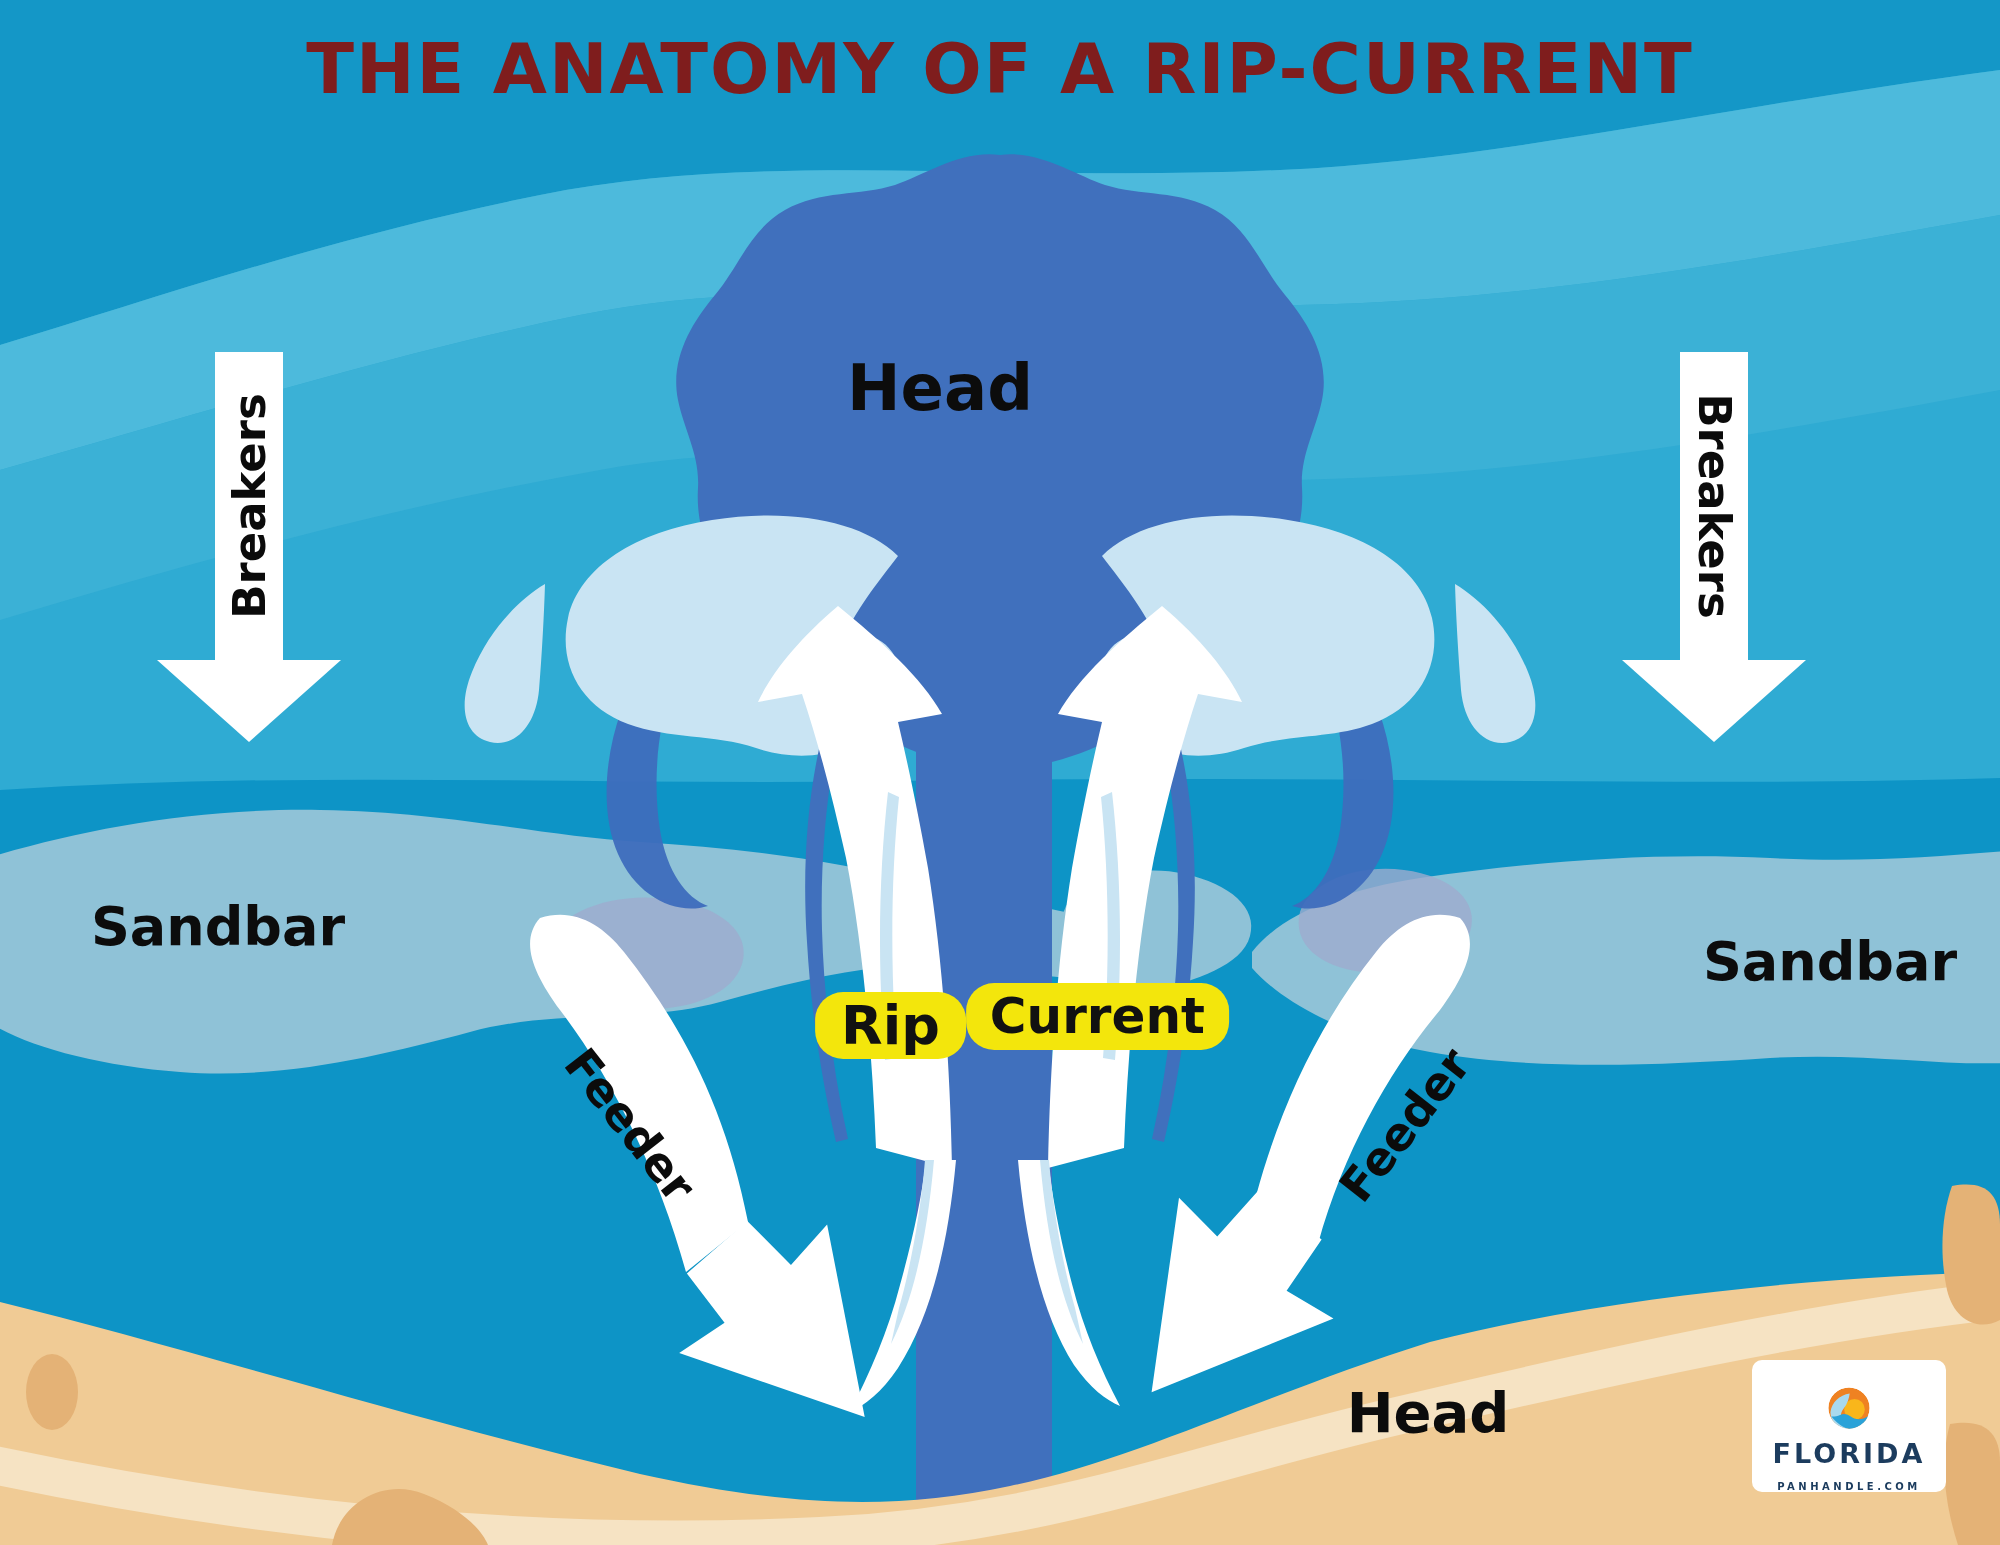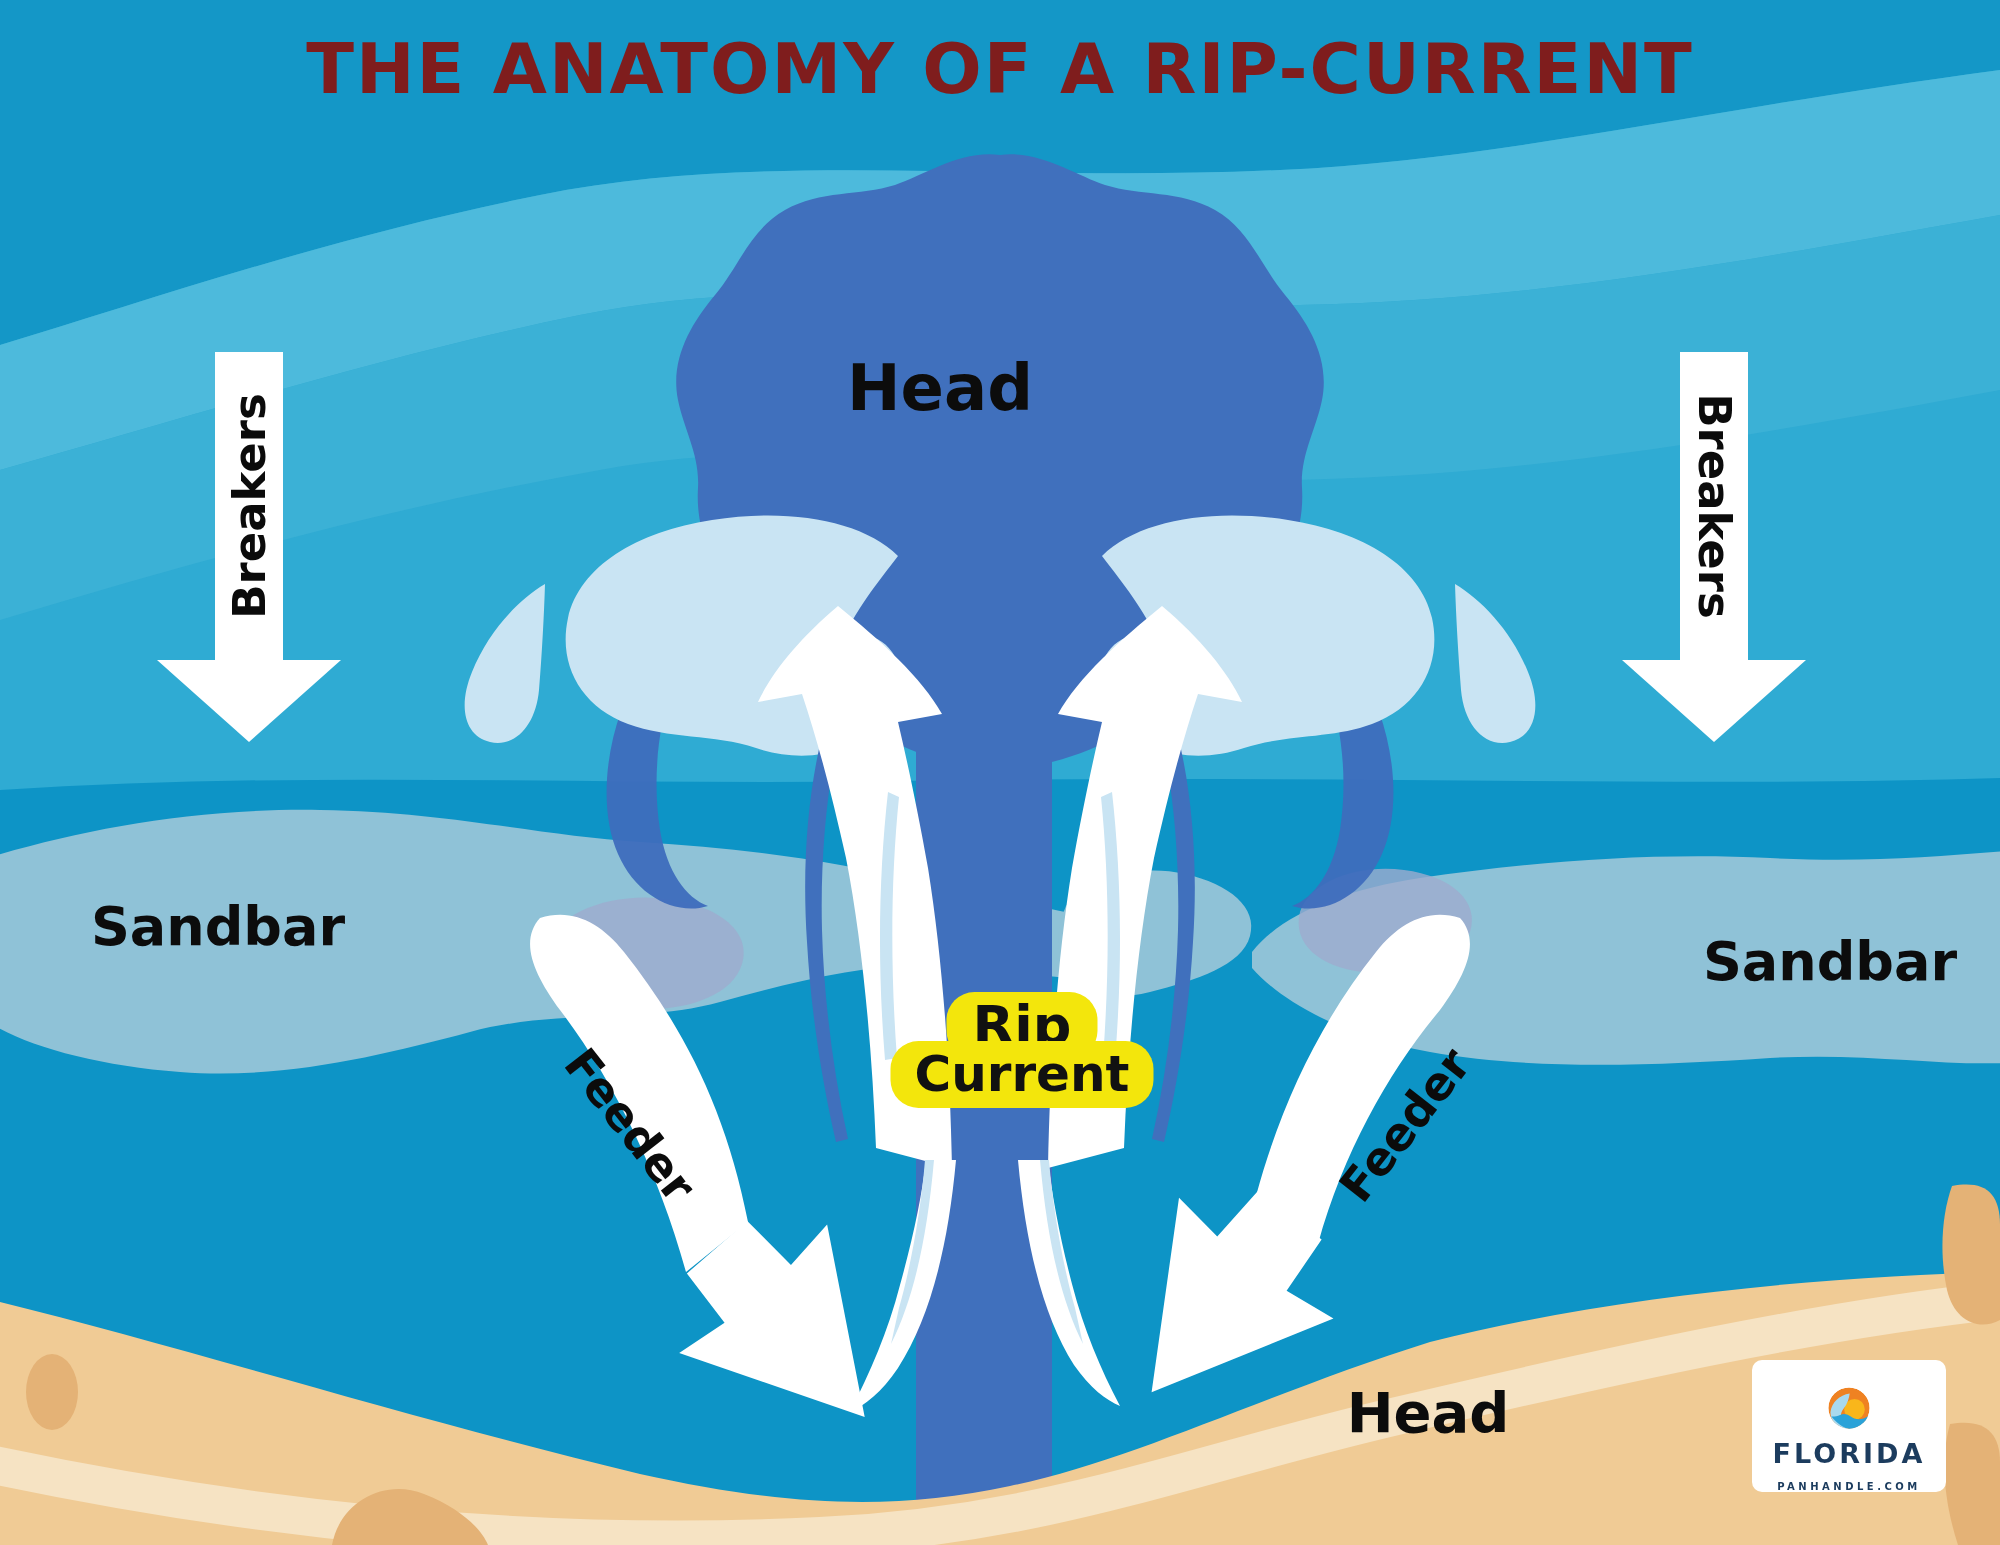--- a/index.html
+++ b/index.html
@@ -34,21 +34,21 @@
   }
   .breaker .blabel{
     position:absolute;left:50%;top:154px;font-size:45px;font-weight:800;color:#0b0b0b;
     white-space:nowrap;
   }
   .breaker-left .blabel{transform:translate(-50%,-50%) rotate(-90deg);}
   .breaker-right .blabel{transform:translate(-50%,-50%) rotate(90deg);}
   
   .badge{
     position:absolute;left:1022px;top:992px;transform:translateX(-50%);
-    display:flex;flex-direction:column;align-items:center;
+    display:flex;flex-direction:row;align-items:center;
   }
   .badge .bline{
     background:#F3E60C;border-radius:28px;color:#111;font-weight:800;
     padding:4px 26px;font-size:54px;line-height:1.1;text-align:center;
   }
   .badge .bline2{margin-top:-18px;font-size:50px;padding:6px 24px;}
   
   .logo-card{
     position:absolute;left:1752px;top:1360px;width:194px;height:132px;
     background:#FFFFFF;border-radius:10px;

